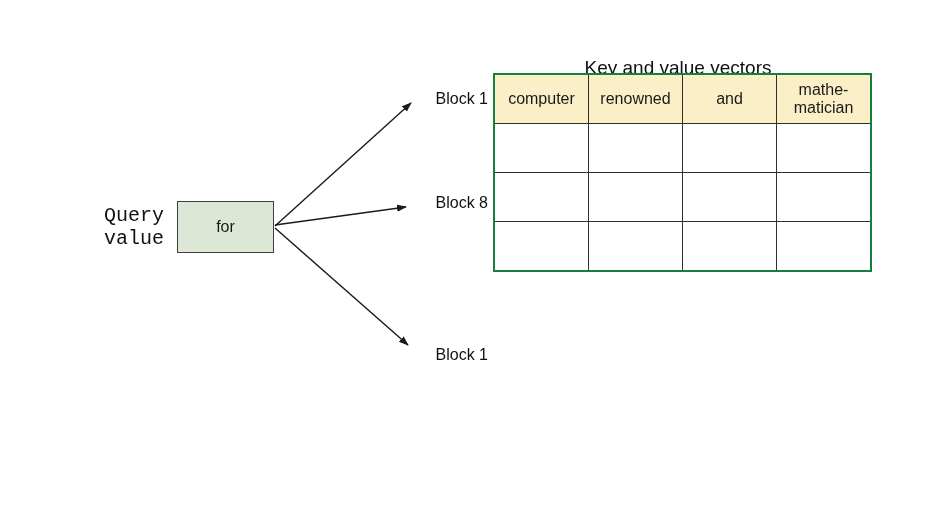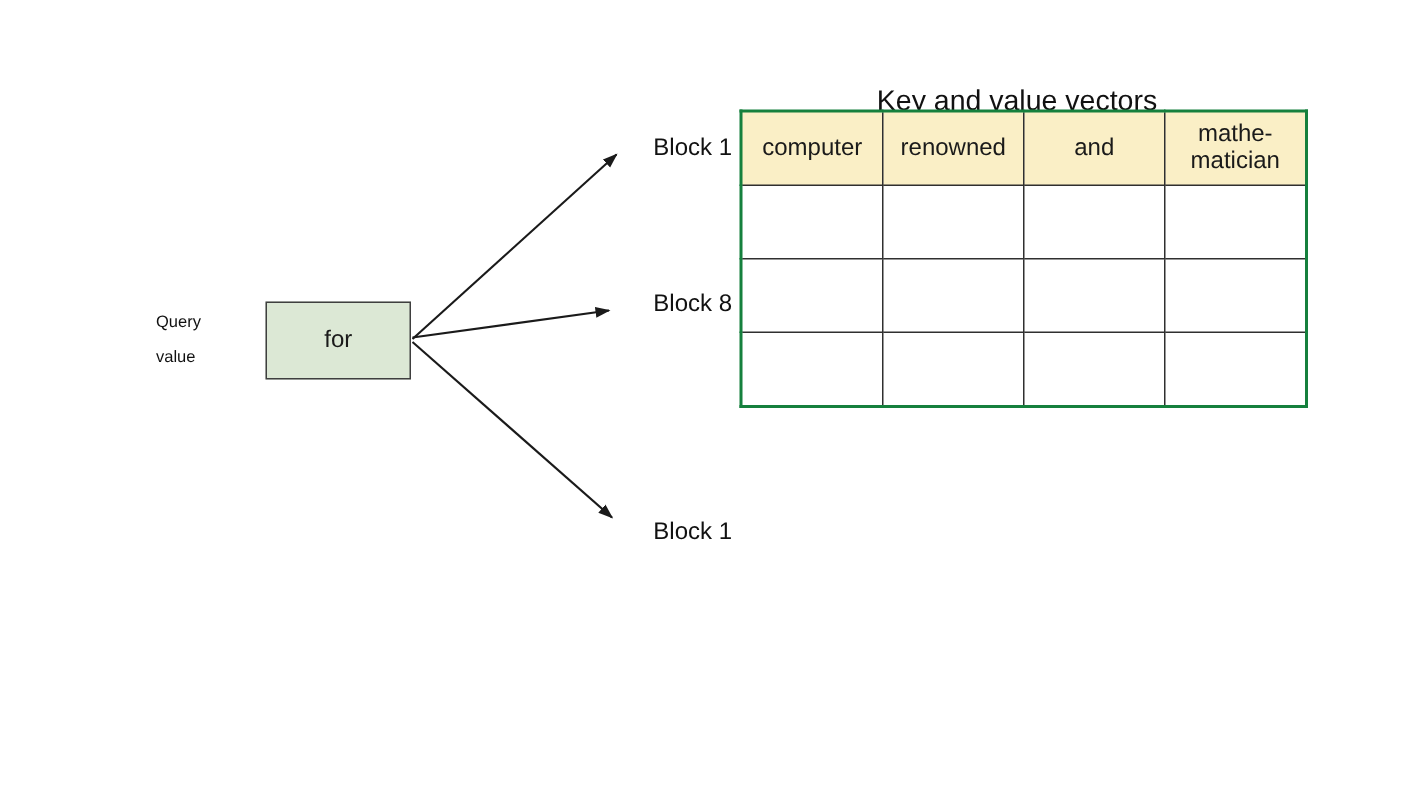--- a/index.html
+++ b/index.html
@@ -16,23 +16,24 @@
     left:494px;top:23px;width:368px;
     text-align:center;
     font-size:19px;
     line-height:26px;
     color:#111;
     margin-top:32px;
   }
   .query-label{
     position:absolute;
     left:104px;top:204px;
-    font-size:11px;
+    font-size:20px;
     line-height:23px;
     color:#111;
+    font-family:Liberation Mono, monospace;
   }
   .query-box{
     position:absolute;
     left:177px;top:201px;
     width:95px;height:50px;
     background:var(--query-box-color,#dce8d5);
     border:1.5px solid #3f3f3f;
     display:flex;align-items:center;justify-content:center;
     font-size:16px;
   }

